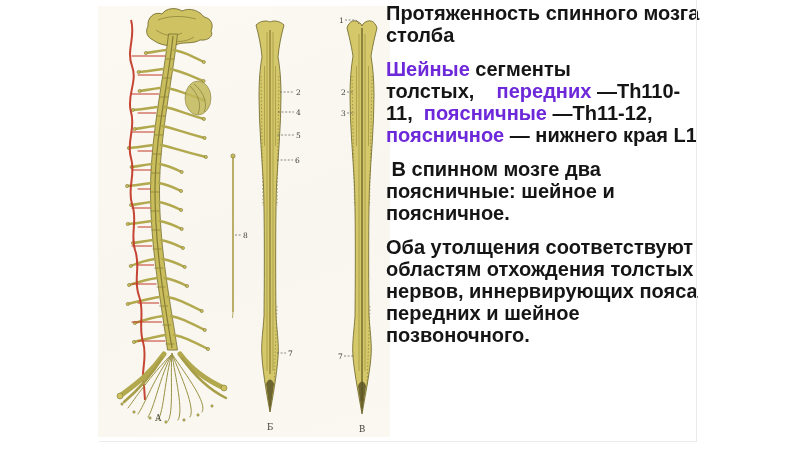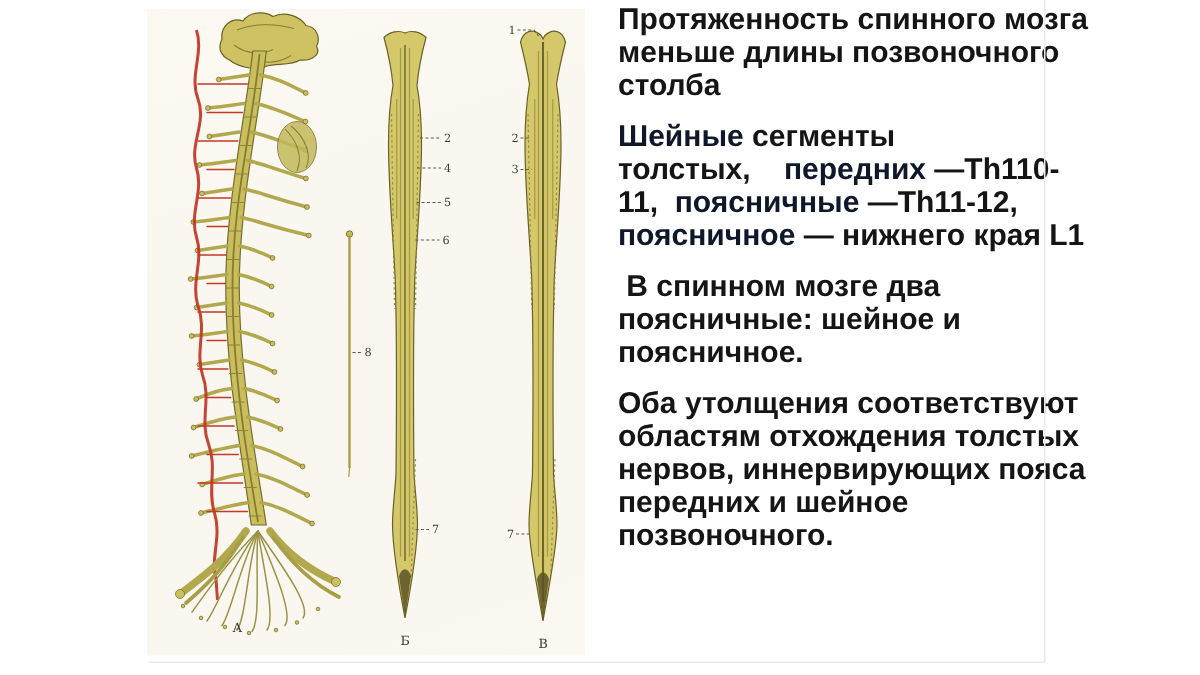--- a/index.html
+++ b/index.html
@@ -3,24 +3,24 @@
 <meta charset="utf-8">
 <style>
   html,body{margin:0;padding:0;background:#fff;}
   .slide{position:relative;width:800px;height:450px;background:#ffffff;overflow:hidden;
          font-family:"Liberation Sans",sans-serif;}
   .scan{position:absolute;left:98px;top:6px;width:292px;height:431px;
         background:linear-gradient(160deg,#fbf9f2 0%,#f8f6ee 55%,#faf8f0 100%);}
   .scan svg{display:block;width:292px;height:431px;}
   .vline{position:absolute;left:696px;top:0;width:1px;height:442px;background:#ebebe7;}
   .hline{position:absolute;left:99px;top:441px;width:598px;height:1px;background:#ebebe7;}
-  .textcol{position:absolute;left:412px;top:0;width:360px;padding-top:2px;}
+  .textcol{position:absolute;left:386px;top:0;width:360px;padding-top:2px;}
   .para{margin:0 0 12px 0;}
   .tline{white-space:pre;font-size:20px;line-height:22px;font-weight:bold;color:#151515;}
-  .tline .red{color:#0f172a;}
+  .tline .red{color:#6d28d9;}
   .fig-label{font-family:"DejaVu Serif",serif;font-size:7.5px;fill:#3c3c34;}
   .fig-cap{font-family:"DejaVu Serif",serif;font-size:8.5px;fill:#3a3a30;}
   .leader{stroke:#5a5a52;stroke-width:0.7;stroke-dasharray:2,1.6;fill:none;}
   .stripe{stroke:#9b913f;stroke-width:0.8;opacity:0.85;fill:none;}
   .edgeTex{stroke:#8c8338;stroke-width:0.8;stroke-dasharray:1.5,2;fill:none;opacity:.9;}
 </style>
 </head>
 <body>
 
 <div class="slide">
@@ -236,21 +236,20 @@
         <path class="leader" d="M246,350 L256,350"></path>
         <text class="fig-label" x="240" y="352.5">7</text>
         <text class="fig-cap" x="261" y="426">В</text>
       </g>
     </svg>
   </div>
 
   <div class="textcol" id="textcol">
       <div class="para">
         <div class="tline"><span>Протяженность спинного мозга</span></div>
-        <div class="tline"><span>меньше длины позвоночного</span></div>
         <div class="tline"><span>столба</span></div>
       </div>
       <div class="para">
         <div class="tline"><span class="red">Шейные</span><span> сегменты</span></div>
         <div class="tline"><span>толстых,    </span><span class="red">передних</span><span> —Th110-</span></div>
         <div class="tline"><span>11,  </span><span class="red">поясничные</span><span> —Th11-12,</span></div>
         <div class="tline"><span class="red">поясничное</span><span> — нижнего края L1</span></div>
       </div>
       <div class="para">
         <div class="tline"><span> В спинном мозге два</span></div>

